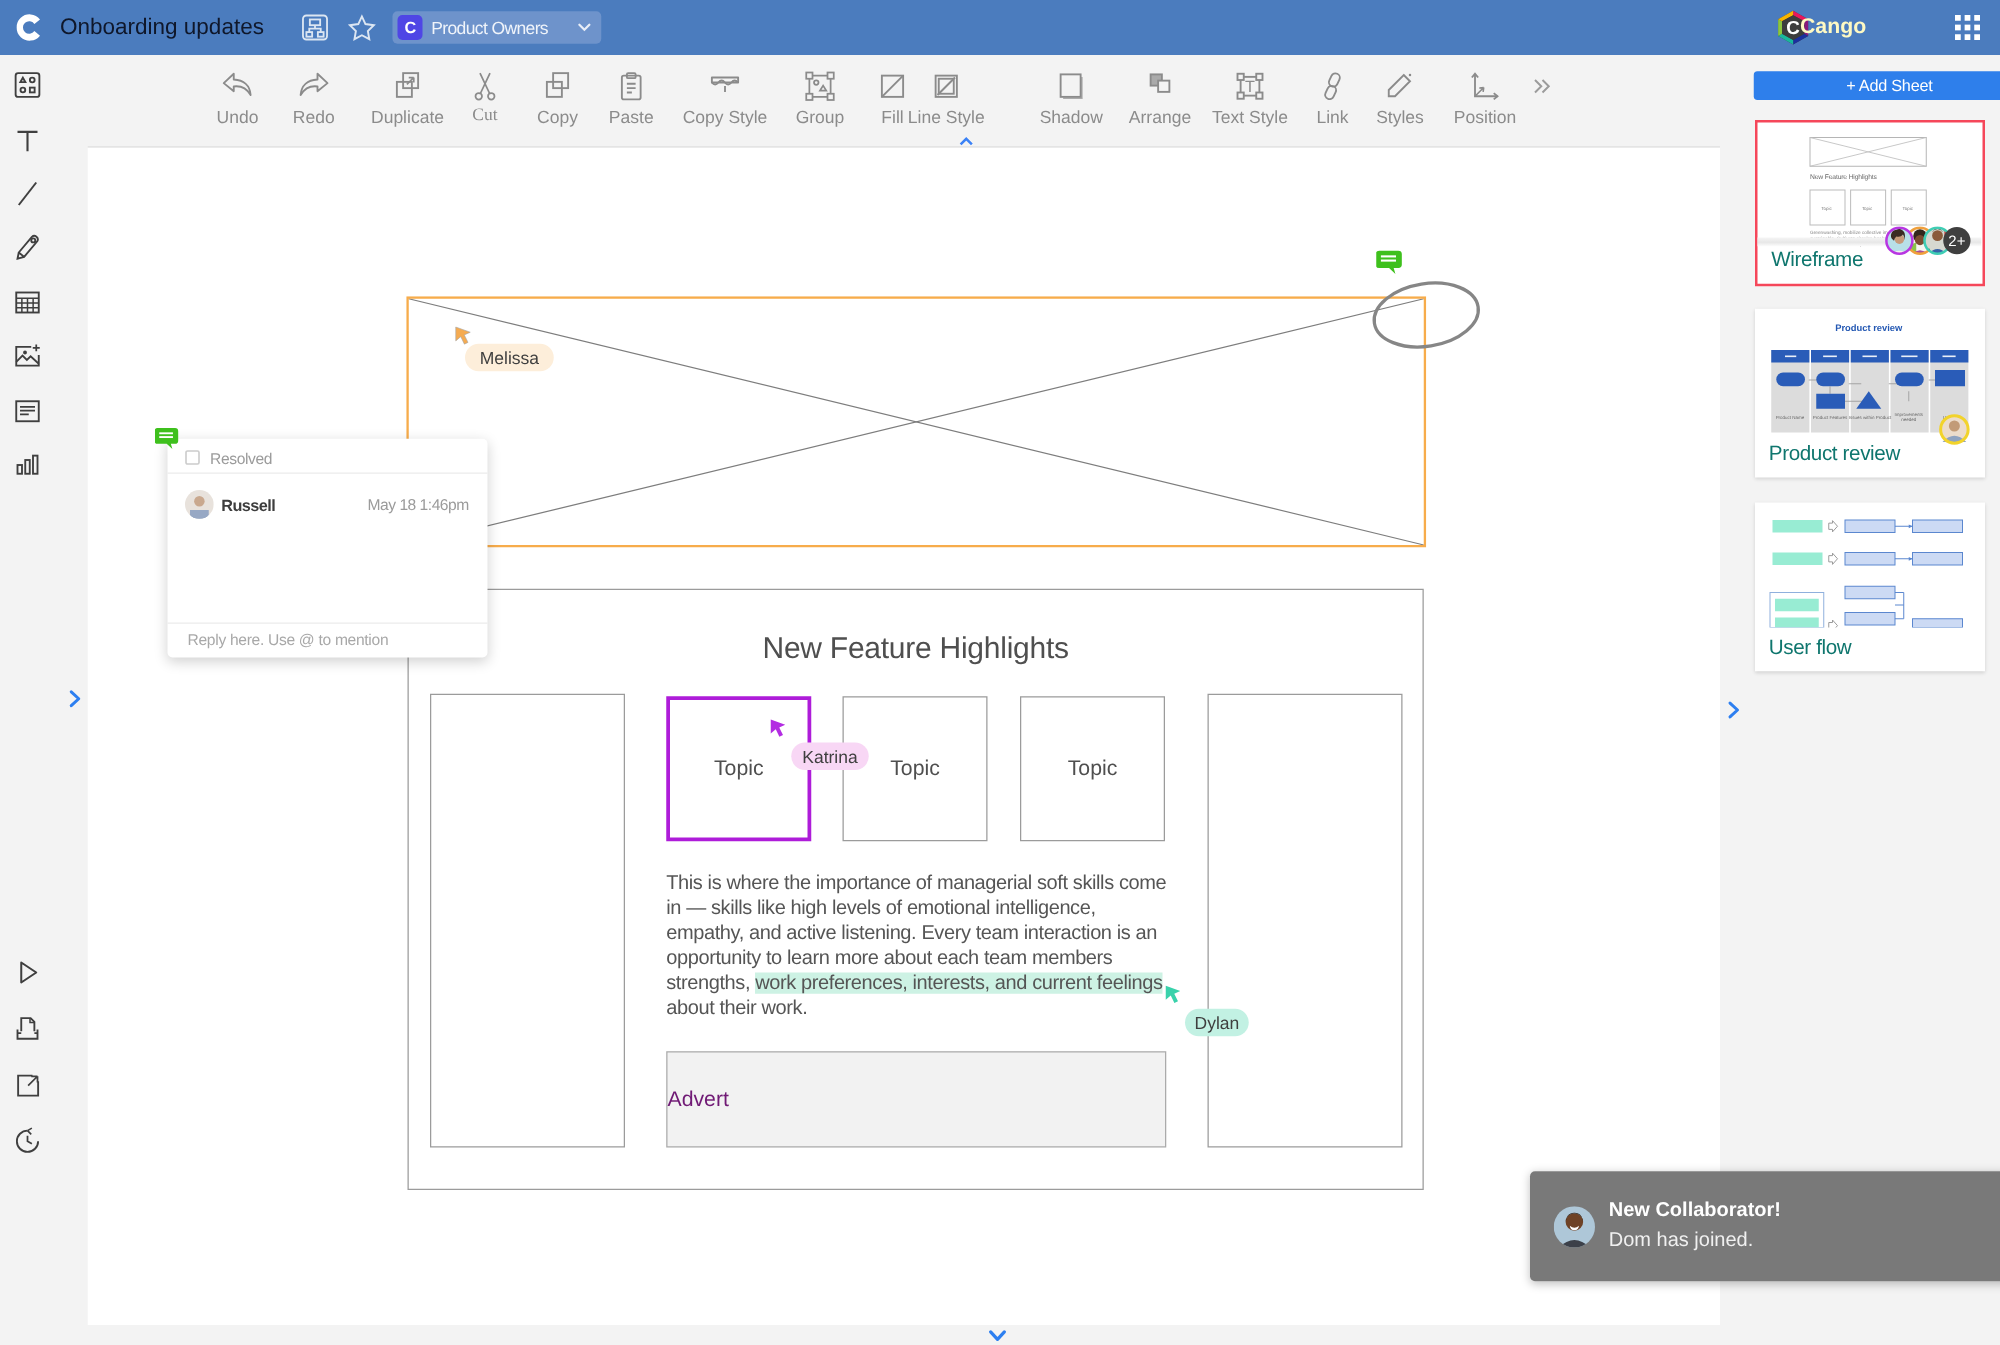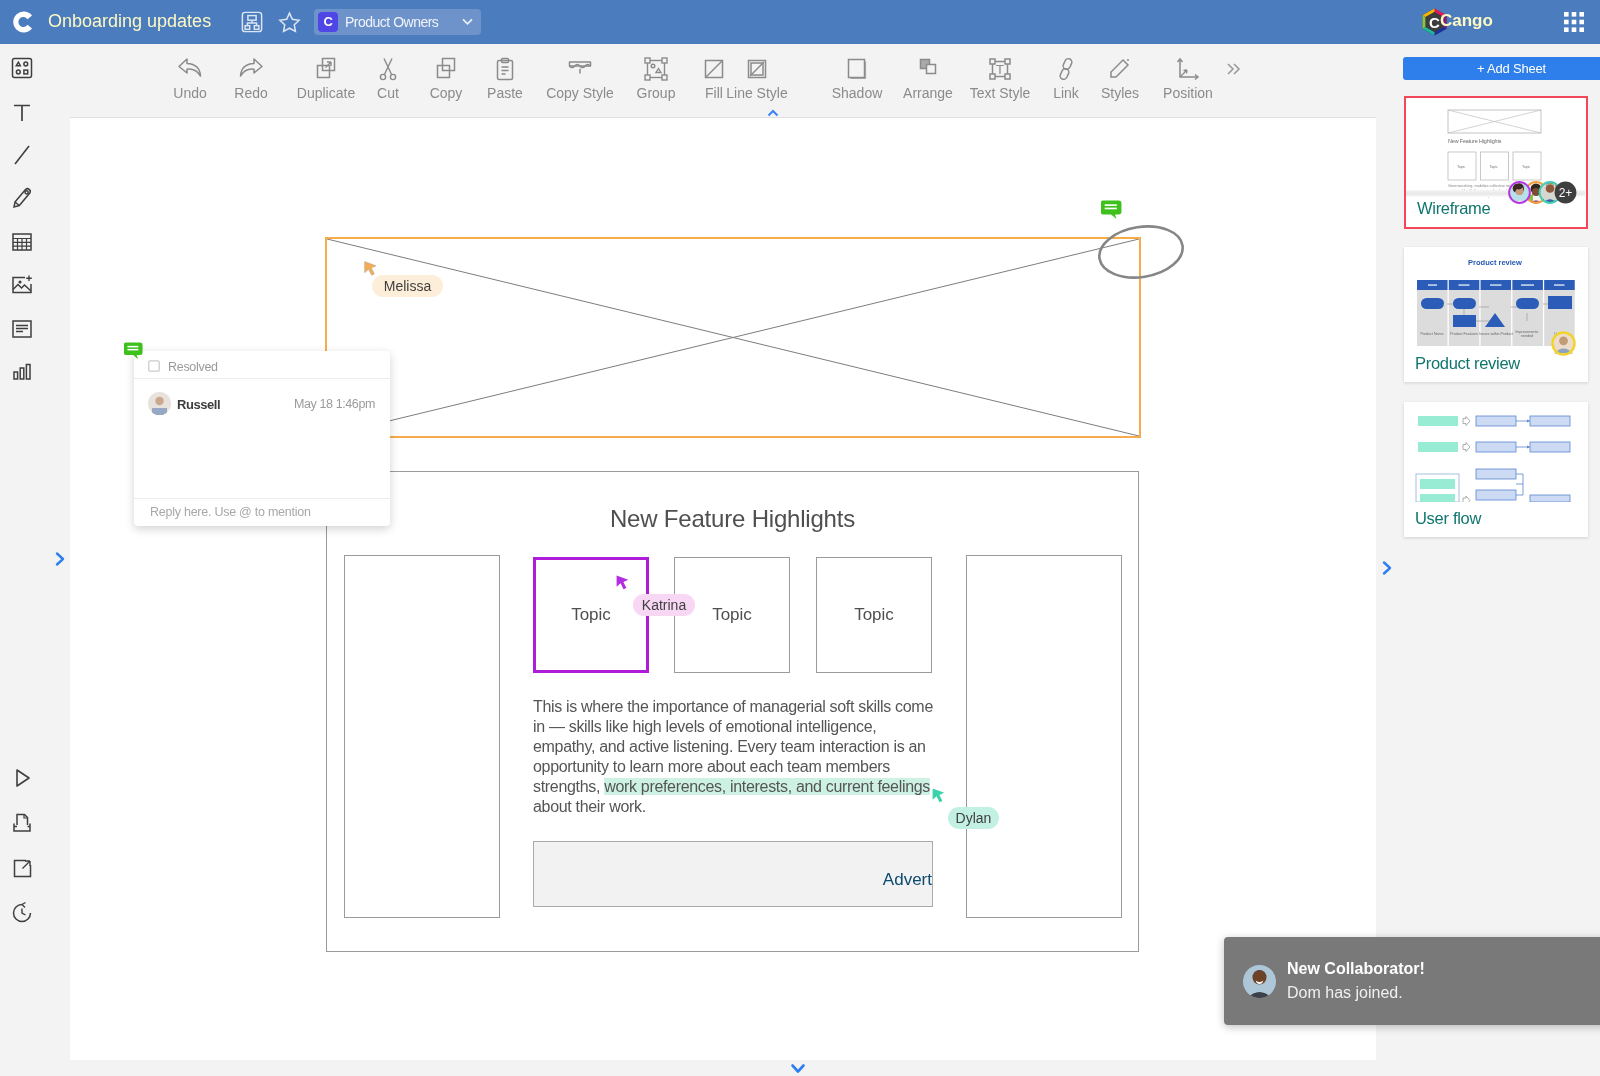--- a/index.html
+++ b/index.html
@@ -2,21 +2,21 @@
 <html><head>
 <meta charset="utf-8">
 <style>
   * { margin:0; padding:0; box-sizing:border-box; }
   html,body { width:1600px; height:1076px; overflow:hidden; }
   body { font-family:"Liberation Sans", sans-serif; background:#f3f3f3; position:relative; }
   .abs { position:absolute; }
 
   
   #header { position:absolute; left:0; top:0; width:1600px; height:44px; background:#4b7cbe; color:#e9eef7; }
-  #hdr-title { position:absolute; left:48px; top:11px; font-size:18px; color:#fef9c3; }
+  #hdr-title { position:absolute; left:48px; top:11px; font-size:18px; color:#0f172a; }
   .hicon { position:absolute; top:11px; }
   #chip { position:absolute; left:314px; top:9px; width:167px; height:26px; background:#6e93cb; border-radius:4px; color:#f0f4fa; font-size:14px; letter-spacing:-0.5px; }
   #chip .cbadge { position:absolute; left:4px; top:3px; width:20px; height:20px; border-radius:4px; background:#4f46e5; color:#fff; font-weight:bold; font-size:13px; text-align:center; line-height:20px; }
   #chip .ctext { position:absolute; left:31px; top:5px; }
   #cango-text { position:absolute; left:1440px; top:11px; font-size:17px; color:#fef9c3;font-weight:bold; }
 
   
   #toolbar { position:absolute; left:70px; top:44px; width:1306px; height:74px; background:#f3f3f3; border-bottom:1px solid #e0e0e0; }
   .tbi { position:absolute; top:0; width:90px; text-align:center; color:#8b8b8b; }
   .tbi svg { display:block; margin:12px auto 0; }
@@ -90,21 +90,21 @@
   </svg>
   <div class="pill" style="left:633px; top:594px; width:62px; background:#f8d7f5;">Katrina</div>
 
   <div class="abs" style="left:533px; top:697px; white-space:nowrap; font-size:16px; letter-spacing:-0.32px; line-height:20px; color:#555555;">This is where the importance of managerial soft skills come<br>in — skills like high levels of emotional intelligence,<br>empathy, and active listening. Every team interaction is an<br>opportunity to learn more about each team members<br>strengths, <span style="background:#cdf2e4;">work preferences, interests, and current feelings</span><br>about their work.</div>
 
   <svg class="abs" style="left:932px; top:788px;" width="14" height="17" viewBox="0 0 14 17">
     <path d="M0.6 0.6 L12.2 4.8 L7.4 6.9 L10.4 12.9 L7.5 14.3 L4.6 8.3 L0.6 11.7 Z" fill="#39d2ab"></path>
   </svg>
   <div class="pill" style="left:948px; top:807px; width:51px; background:#c2f1e3;">Dylan</div>
 
-  <div class="abs" style="left:533px; top:841px; width:400px; height:66px; background:#f2f2f2; border:1px solid #ababab; text-align:right; line-height:75px; font-size:17px; color:#0c4a6e;">Advert</div>
+  <div class="abs" style="left:533px; top:841px; width:400px; height:77px; background:#f2f2f2; border:1px solid #ababab; text-align:left; line-height:75px; font-size:17px; color:#701a75;">Advert</div>
 
   <div id="cpopup">
     <svg class="abs" style="left:14px; top:9px;" width="12" height="12" viewBox="0 0 12 12" fill="none" stroke="#cccccc" stroke-width="1.3">
         <rect x="0.8" y="0.8" width="10.4" height="10.4" rx="1.2"></rect>
       </svg>
     <div class="abs" style="left:34px; top:9px; font-size:12.5px; letter-spacing:-0.3px; color:#9b9b9b;">Resolved</div>
     <div class="abs" style="left:0; top:27px; width:256px; border-top:1px solid #ececec;"></div>
     <svg class="abs" style="left:14px; top:41px;" width="23" height="23" viewBox="0 0 23 23">
       <defs>
           <clipPath id="avclip">
@@ -196,21 +196,21 @@
       <div class="lbl">Redo</div>
     </div>
   <div class="tbi" style="left:211px;">
       <svg width="28" height="26" viewBox="0 0 28 26" fill="none" stroke="#8b8b8b" stroke-width="1.5">
         <rect x="10.5" y="2.5" width="12" height="12"></rect>
         <rect x="5.5" y="9.5" width="12" height="12"></rect>
         <path d="M13.5 11.5 L19 6 M19 6 h-4 M19 6 v4" stroke-width="1.4"></path>
       </svg>
       <div class="lbl">Duplicate</div>
     </div>
-  <div class="tbi" style="left:273px;">
+  <div class="tbi" style="left:273px;font-family:Liberation Serif, serif;">
       <svg width="24" height="26" viewBox="0 0 24 26" fill="none" stroke="#8b8b8b" stroke-width="1.4">
         <circle cx="7" cy="21" r="2.6"></circle>
         <circle cx="17" cy="21" r="2.6"></circle>
         <path d="M8.3 18.8 L16 2.5 M15.7 18.8 L8 2.5"></path>
       </svg>
       <div class="lbl">Cut</div>
     </div>
   <div class="tbi" style="left:331px;">
       <svg width="28" height="26" viewBox="0 0 28 26" fill="none" stroke="#8b8b8b" stroke-width="1.5">
         <rect x="10.5" y="2.5" width="12" height="12"></rect>

